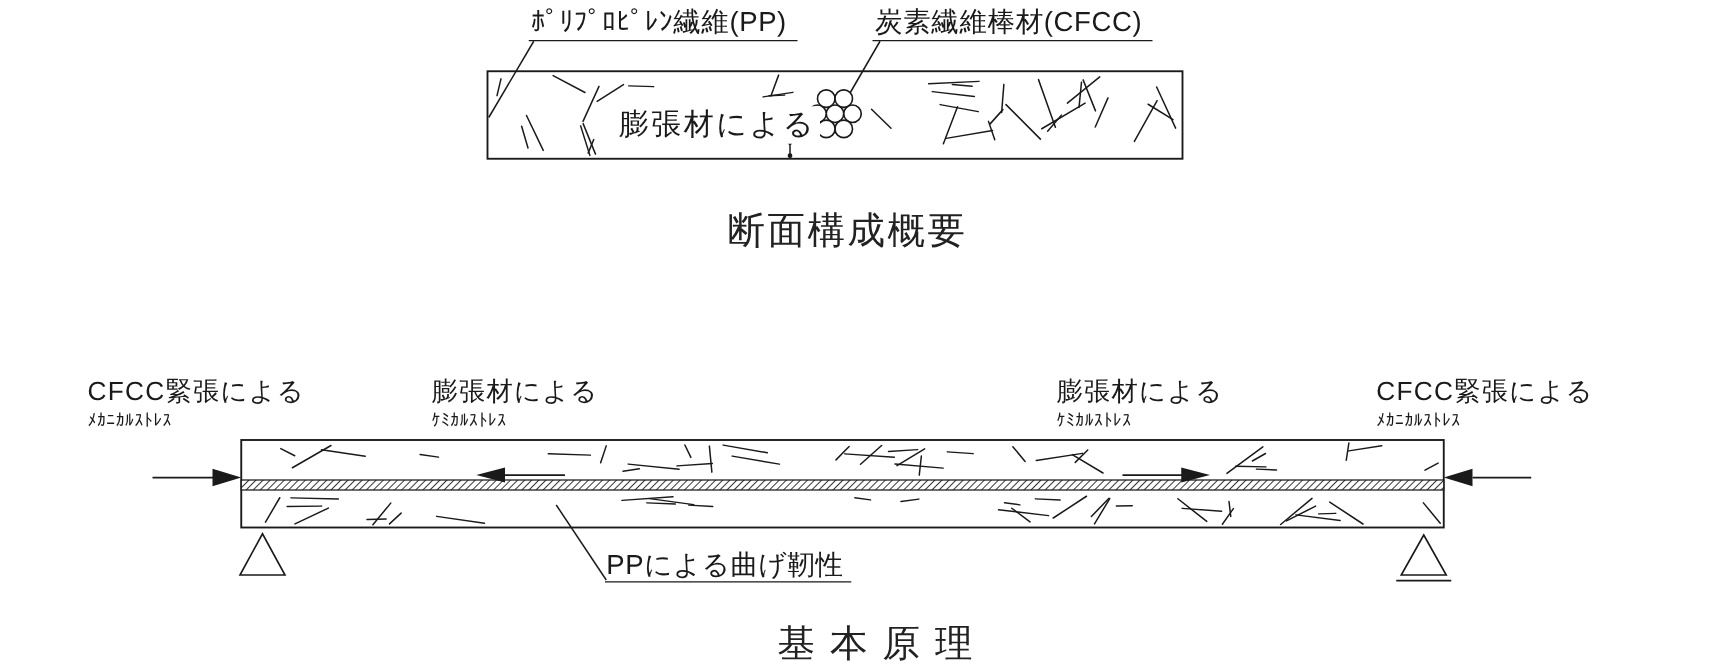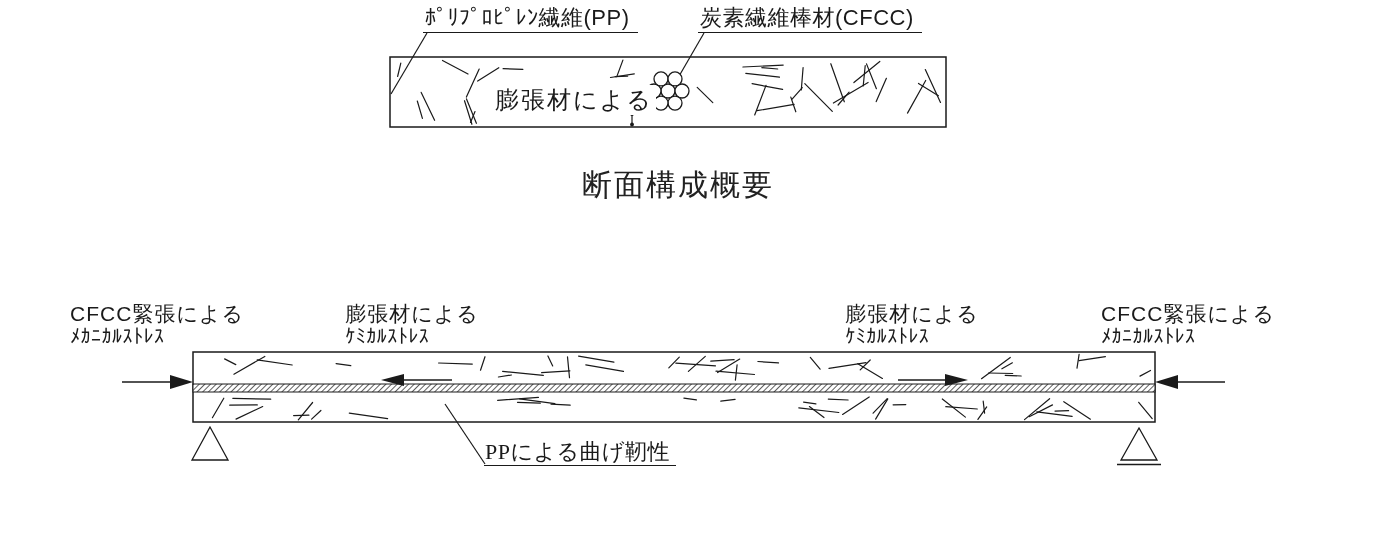--- a/index.html
+++ b/index.html
@@ -22,21 +22,21 @@
     font-size:24px; line-height:30px; letter-spacing:2px;
     background:var(--bg); padding:0 3px;
   }
   .fig-title{
     font-family:Liberation Serif, serif;
     font-size:30px; line-height:34px; color:#222;
     text-align:center;
   }
   .stress-label{ transform:translateX(-50%); }
   .stress-label .line1{ font-size:21px; line-height:25px; letter-spacing:1px; }
-  .stress-label .line2{ font-size:20px; line-height:21px; letter-spacing:0.5px; }
+  .stress-label .line2{ font-size:14px; line-height:21px; letter-spacing:0.5px; }
   .toughness{
     font-size:22px; line-height:27px; letter-spacing:0.5px;
     border-bottom:1.6px solid var(--ink);
     padding:0 6px 0 1px;
   }
 </style>
 </head>
 <body>
 
 <div class="canvas">
@@ -221,15 +221,16 @@
   </div>
   <div class="lbl stress-label" style="left:912px; top:301px;">
     <div class="line1">膨張材による</div>
     <div class="line2">ｹﾐｶﾙｽﾄﾚｽ</div>
   </div>
   <div class="lbl stress-label" style="left:1188px; top:301px;">
     <div class="line1">CFCC緊張による</div>
     <div class="line2">ﾒｶﾆｶﾙｽﾄﾚｽ</div>
   </div>
 
-  <div class="lbl toughness" style="left:484px; top:438px;font-family:Liberation Serif, serif;">PPによる曲げ靭性</div>
-
+  <div class="lbl toughness" style="left:484px; top:438px;">PPによる曲げ靭性</div>
+
+  <div class="lbl fig-title" style="left:566px; top:499px; width:280px; letter-spacing:12px;">基本原理</div>
 </div>
 
 </body></html>

